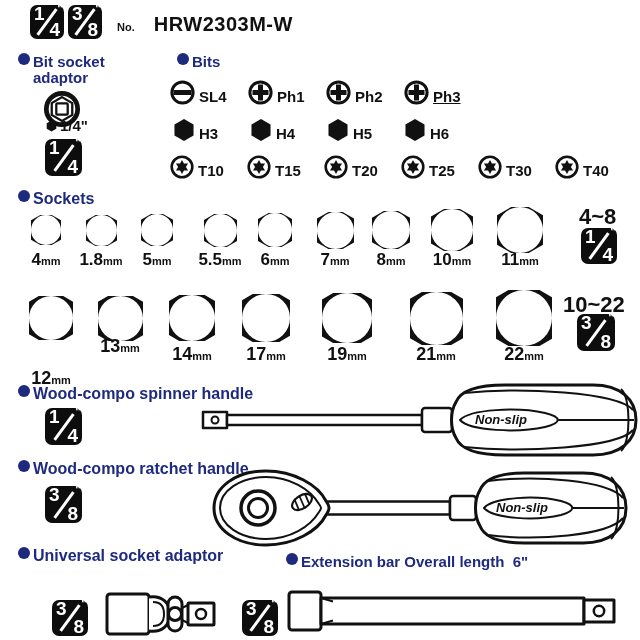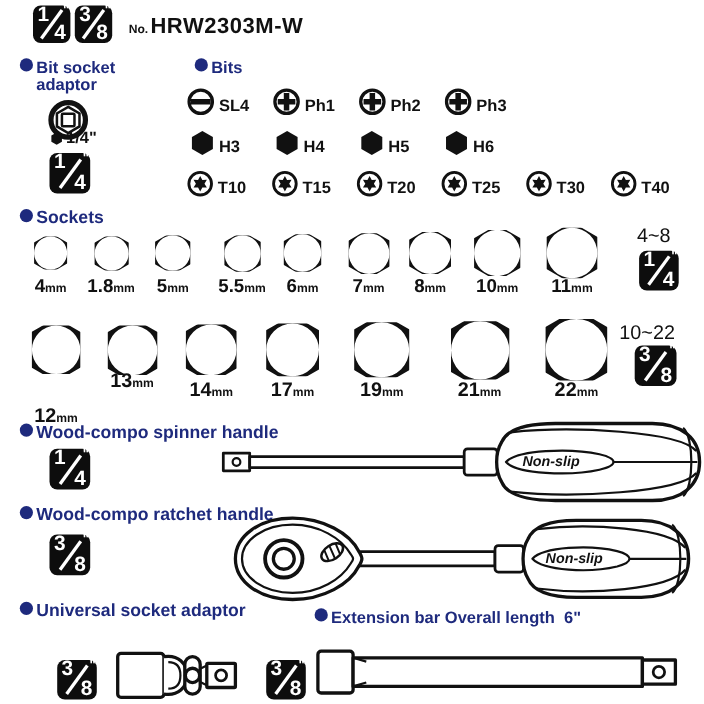--- a/index.html
+++ b/index.html
@@ -7,27 +7,27 @@
   html,body{width:640px;height:640px;background:#fff;font-family:"Liberation Sans",sans-serif;color:var(--ink)}
   #stage{position:relative;width:640px;height:640px;overflow:hidden;background:#fff}
   .abs{position:absolute}
   .h{position:absolute;color:var(--blue);font-weight:bold;display:flex;align-items:flex-start;gap:3px;white-space:nowrap}
   .bullet{width:12px;height:12px;border-radius:50%;background:var(--blue);flex:0 0 auto}
   .badge{position:absolute;background:#0d0d0d;border-radius:7px;color:#fff;font-weight:bold}
   .b-num{position:absolute;left:4px;top:-2px;font-size:19px}
   .b-den{position:absolute;right:4px;bottom:-2px;font-size:19px}
   .b-slash{position:absolute;left:50%;top:50%;width:32px;height:3px;background:#fff;transform:translate(-50%,-50%) rotate(-54deg)}
   .b-prime{position:absolute;right:1px;top:-3px;font-size:12px}
-  .model-row{position:absolute;left:117px;top:13px;display:flex;align-items:flex-end;gap:2px}
+  .model-row{position:absolute;left:117px;top:13px;display:flex;align-items:flex-end;gap:19px}
   .no-label{font-size:11px;font-weight:bold;padding-bottom:3px}
   .model{font-size:20px;font-weight:bold;letter-spacing:.5px}
   .bits-row{position:absolute;display:flex}
   .bit{display:flex;align-items:flex-end;gap:4px;font-weight:bold;font-size:15px;height:26px}
   .drive-line{position:absolute;display:flex;align-items:center;gap:3px;font-weight:bold;font-size:15px}
-  .range{position:absolute;font-size:18px;font-weight:400;white-space:nowrap}
+  .range{position:absolute;font-size:22px;font-weight:700;white-space:nowrap}
   .sock-icon{position:absolute}
   .sock-label{position:absolute;width:74px;text-align:center;font-weight:bold;white-space:nowrap}
   .sock-label .n{font-size:17px}
   .sock-label .u{font-size:11px}
   .sock-label.big .n{font-size:18px}
   svg{display:block}
 </style>
 </head>
 <body>
 
@@ -94,21 +94,21 @@
         </svg>
         <span>Ph1</span>
       </div>
       <div class="bit" style="width: 78px;">
         <svg width="25" height="25" viewBox="0 0 25 25">
           <circle cx="12.5" cy="12.5" r="10.6" fill="#fff" stroke="#111" stroke-width="3"></circle>
           <path d="M10,4.5 h5 v5.5 h5.5 v5 h-5.5 v5.5 h-5 v-5.5 h-5.5 v-5 h5.5 z" fill="#111"></path>
         </svg>
         <span>Ph2</span>
       </div>
-      <div class="bit" style="width: 78px;">
+      <div class="bit" style="width: 78px; text-decoration: underline;">
         <svg width="25" height="25" viewBox="0 0 25 25">
           <circle cx="12.5" cy="12.5" r="10.6" fill="#fff" stroke="#111" stroke-width="3"></circle>
           <path d="M10,4.5 h5 v5.5 h5.5 v5 h-5.5 v5.5 h-5 v-5.5 h-5.5 v-5 h5.5 z" fill="#111"></path>
         </svg>
         <span>Ph3</span>
       </div>
     </div>
   <div class="bits-row" style="left:173px;top:116px">
       <div class="bit" style="width: 77px;">
         <svg width="22" height="24" viewBox="0 0 22 24">

